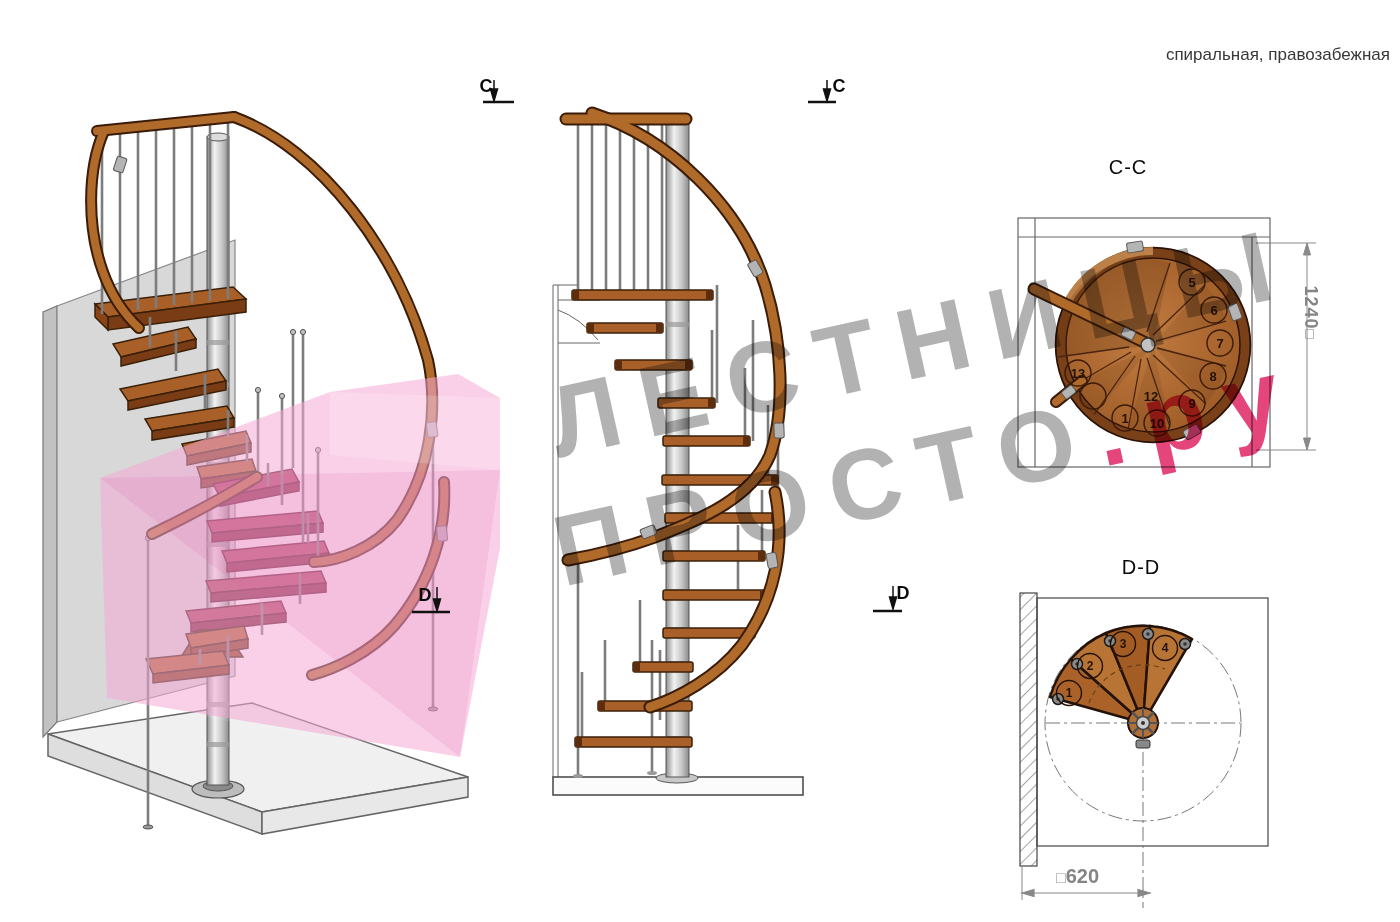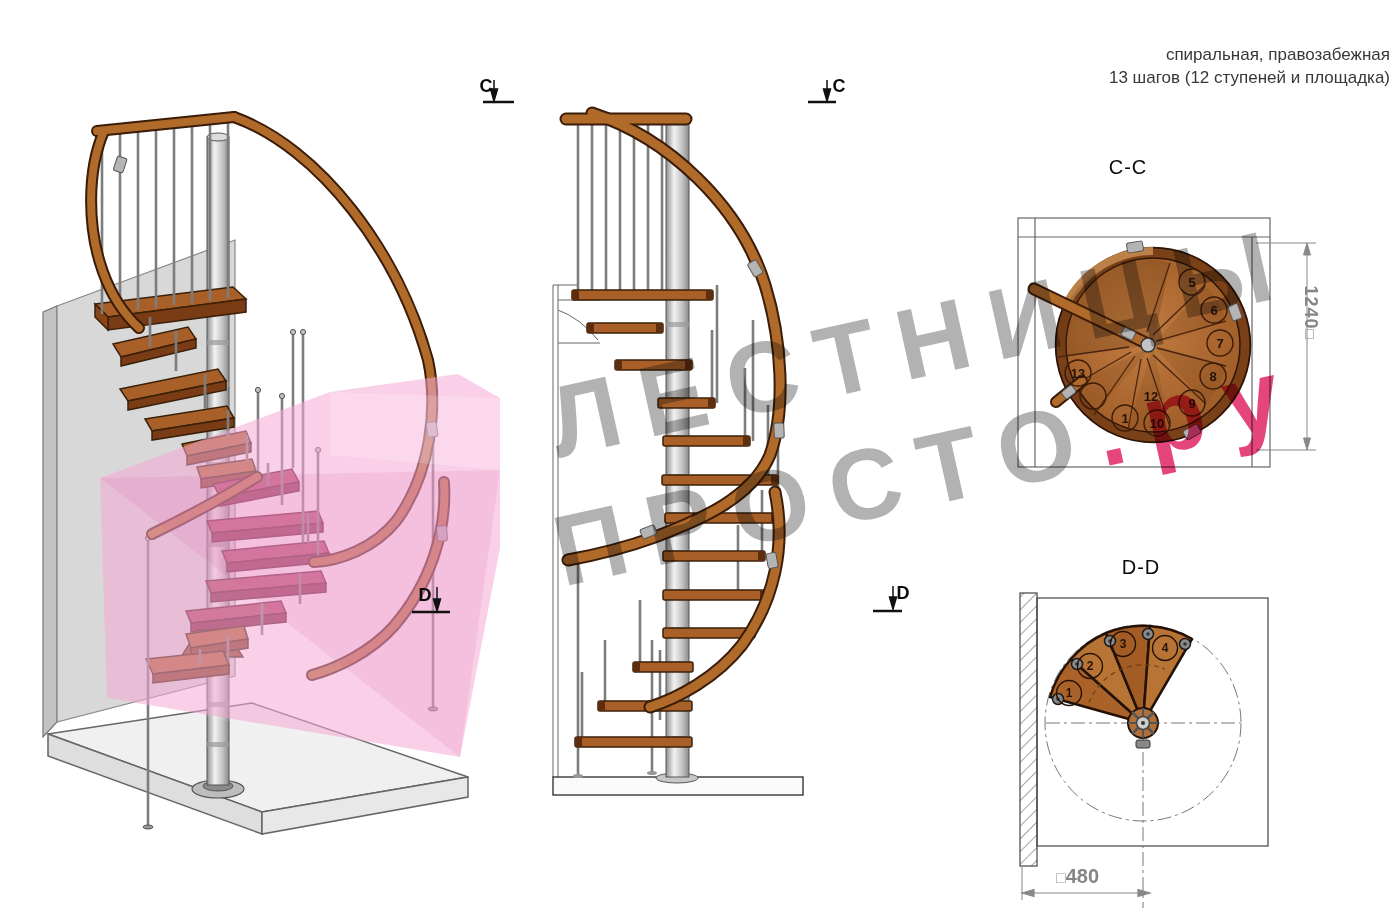--- a/index.html
+++ b/index.html
@@ -469,33 +469,32 @@
       <line x1="1022" y1="866" x2="1022" y2="900" stroke-width="1"></line>
       <line x1="1022" y1="893" x2="1150" y2="893"></line>
       <polygon points="1022,893 1034,889.5 1034,896.5"></polygon>
       <polygon points="1150,893 1138,889.5 1138,896.5"></polygon>
     </g>
   </g>
 </svg>
 
 <div class="title-block">
   <div>спиральная, правозабежная</div>
-  <div>13 шагов (12 ступеней и площадка)</div>
 </div>
 
 <div class="txt sec-label center" style="left:1128px;top:167px;">C-C</div>
 <div class="txt sec-label center" style="left:1141px;top:567px;">D-D</div>
 
 <span class="txt marker-letter center" style="left:486px;top:86px;">C</span>
 <span class="txt marker-letter center" style="left:839px;top:86px;">C</span>
 <span class="txt marker-letter center" style="left:425px;top:595px;">D</span>
 <span class="txt marker-letter center" style="left:903px;top:593px;">D</span>
 
 <div class="txt dim" id="dim-1240"><span>1240</span><span class="sq">□</span></div>
-<div class="txt dim" id="dim-620"><span class="sq">□</span><span>480</span></div>
+<div class="txt dim" id="dim-620"><span class="sq">□</span><span>620</span></div>
 
 <span class="plan-num cc-num" style="left:1192px;top:282px;">5</span>
 <span class="plan-num cc-num" style="left:1214px;top:310px;">6</span>
 <span class="plan-num cc-num" style="left:1220px;top:343px;">7</span>
 <span class="plan-num cc-num" style="left:1213px;top:376px;">8</span>
 <span class="plan-num cc-num" style="left:1192px;top:403px;">9</span>
 <span class="plan-num cc-num" style="left:1157px;top:423px;">10</span>
 <span class="plan-num cc-num" style="left:1125px;top:418px;">1</span>
 <span class="plan-num cc-num" style="left:1151px;top:396px;">12</span>
 <span class="plan-num cc-num" style="left:1078px;top:373px;">13</span>

